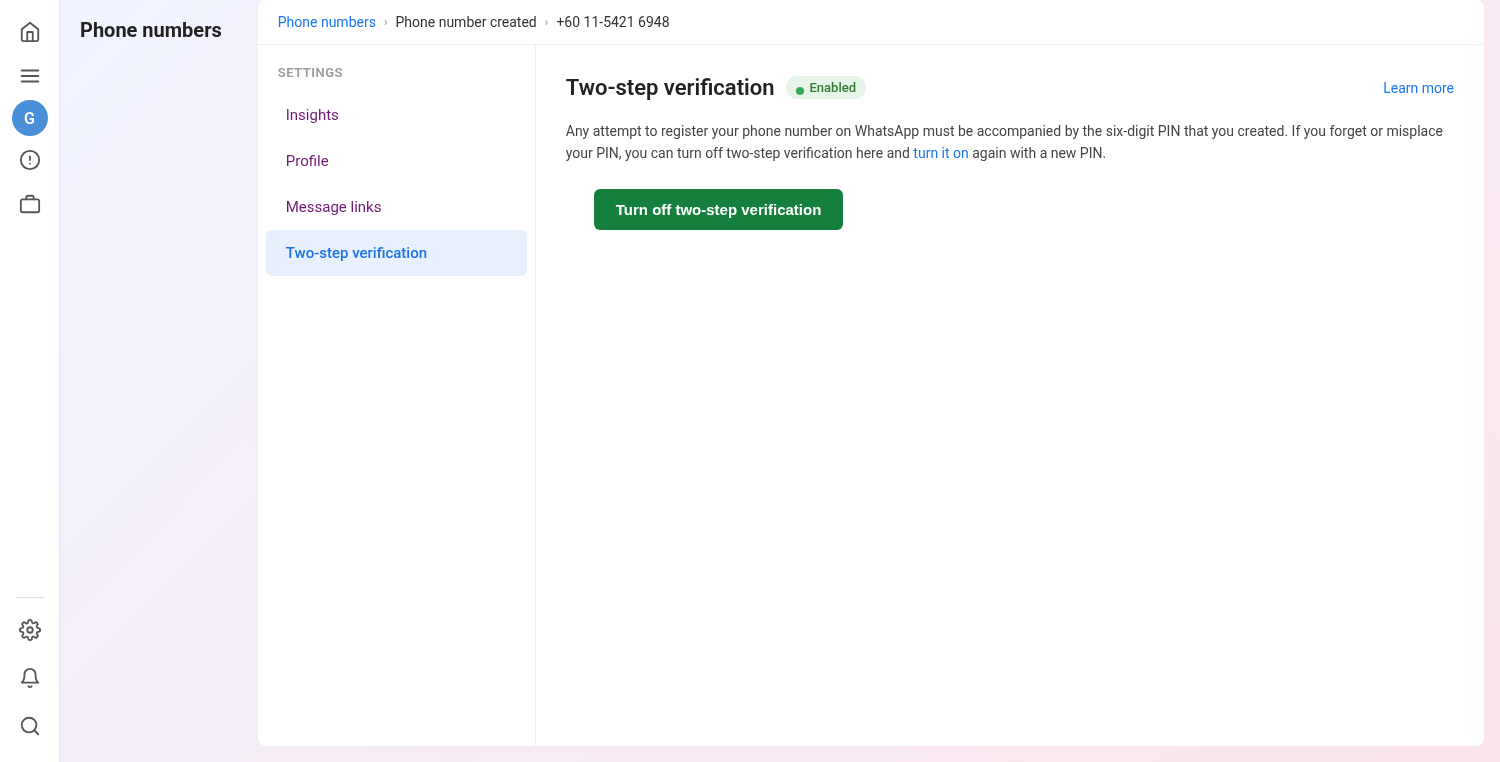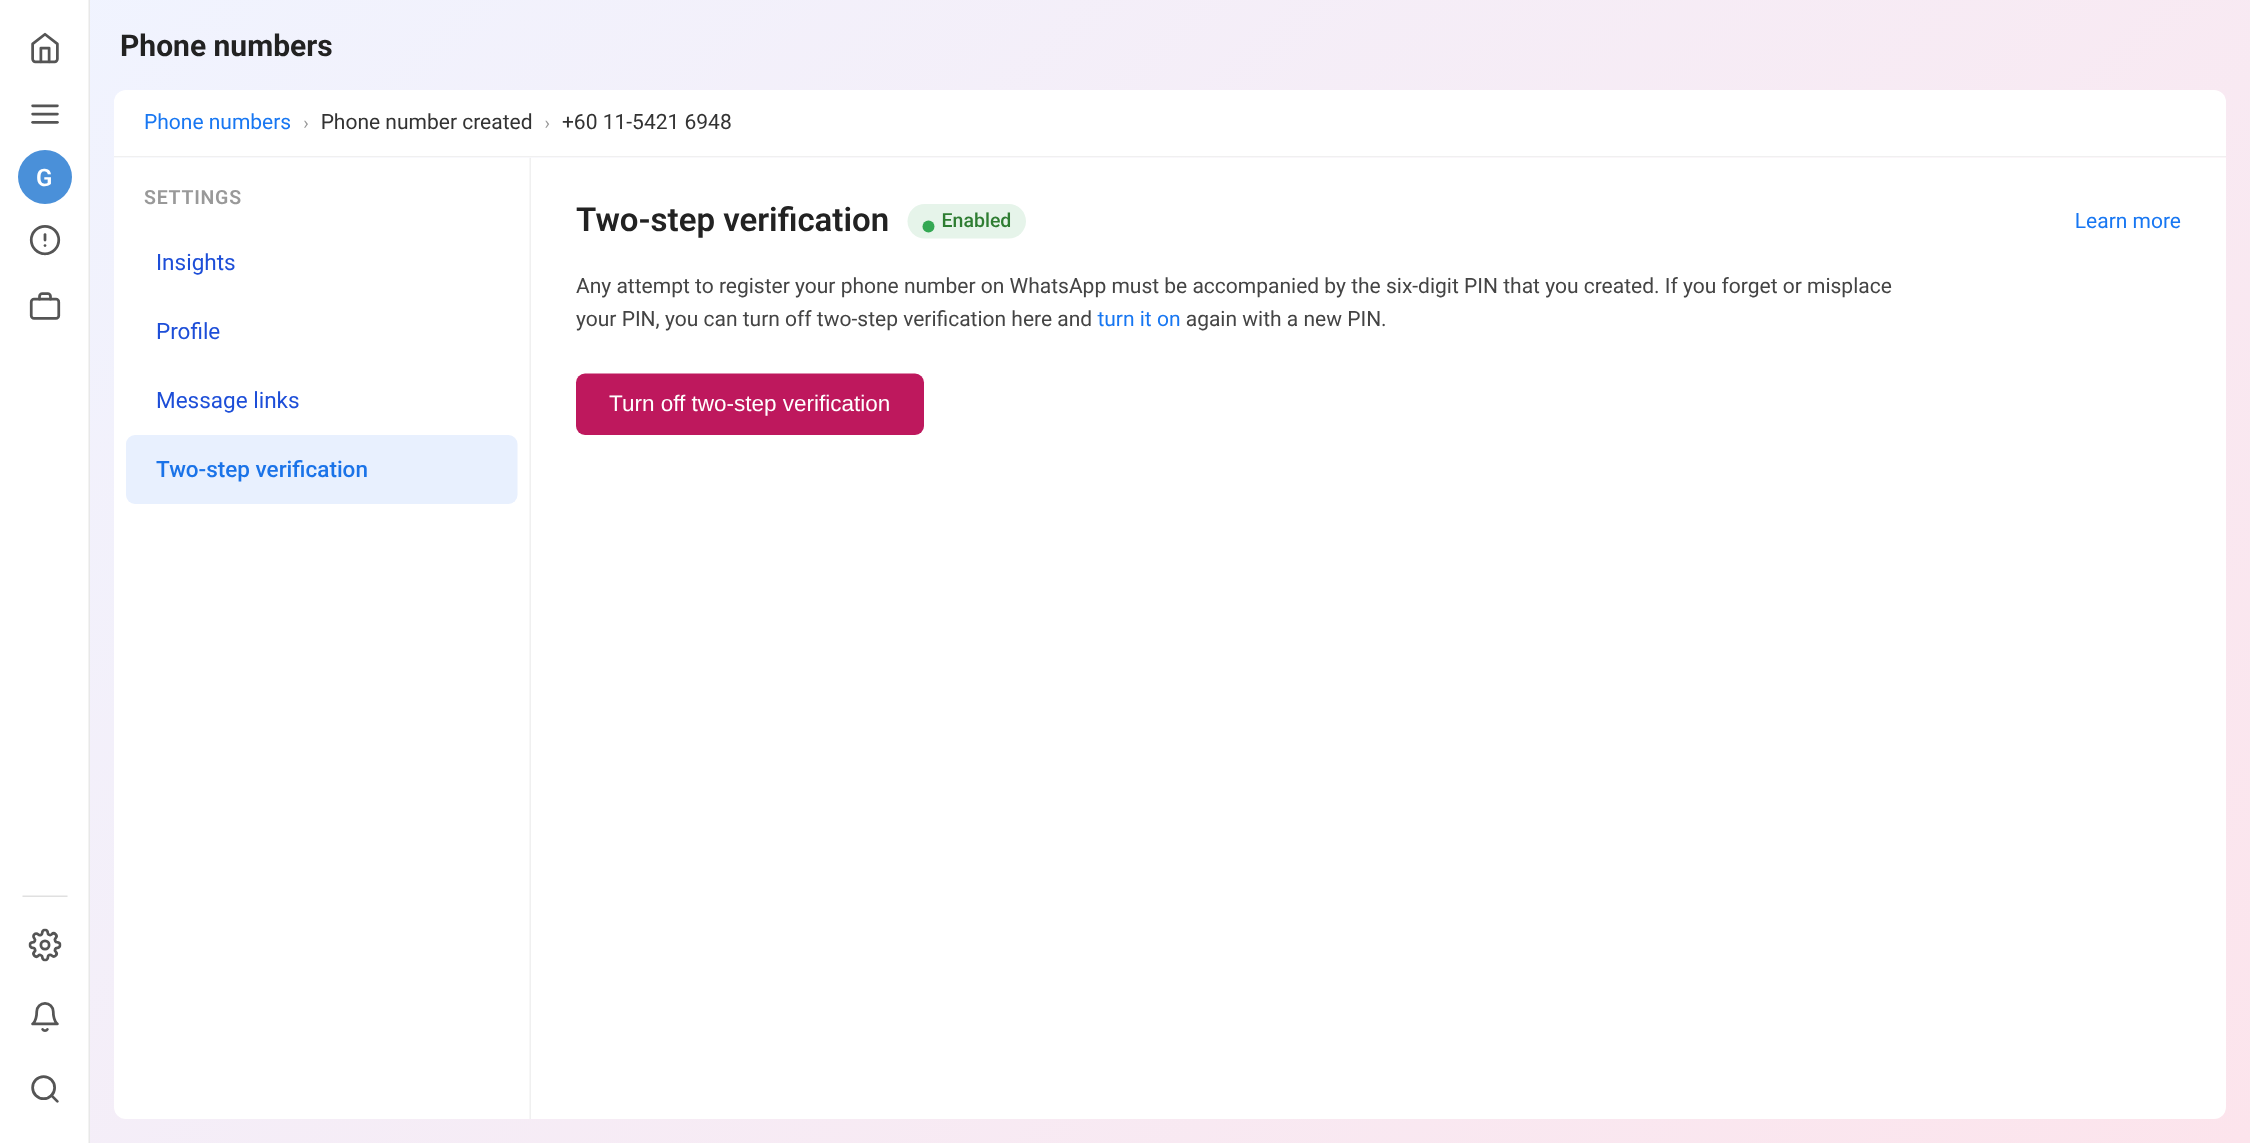--- a/index.html
+++ b/index.html
@@ -61,21 +61,21 @@
       width: 30px;
       height: 1px;
       background: #e0e0e0;
       margin: 8px 0;
     }
 
     
     .main-area {
       flex: 1;
       display: flex;
-      flex-direction: column;
+      flex-direction: row;
       height: 762px;
     }
 
     
     .top-header {
       background: transparent;
       padding: 14px 20px;
       display: flex;
       align-items: center;
       justify-content: space-between;
@@ -149,21 +149,21 @@
       font-size: 13px;
       font-weight: 600;
       color: #999;
       text-transform: uppercase;
       padding: 0 20px 12px 20px;
       letter-spacing: 0.5px;
     }
     .settings-item {
       padding: 14px 20px;
       font-size: 15px;
-      color: #1d4ed8;
+      color: #701a75;
       cursor: pointer;
       border-radius: 6px;
       margin: 0 8px;
     }
     .settings-item.active {
       background: #e8f0fe;
       color: #1a73e8;
       font-weight: 500;
     }
 
@@ -224,29 +224,30 @@
       max-width: 900px;
     }
     .tsv-description a {
       color: #1877f2;
       text-decoration: none;
       cursor: pointer;
     }
 
     
     .turn-off-btn {
-      background: #be185d;
+      background: #15803d;
       color: white;
       border: none;
       padding: 12px 22px;
       border-radius: 6px;
       font-size: 15px;
-      font-weight: 400;
+      font-weight: 700;
       cursor: pointer;
       transition: background 0.2s;
+      margin-left: 28px;
     }
   </style>
 </head>
 <body>
 
 <div class="sidebar">
   <div class="sidebar-icon">
     <svg width="22" height="22" viewBox="0 0 24 24" fill="none" stroke="#555" stroke-width="2" stroke-linecap="round" stroke-linejoin="round">
       <path d="M3 9l9-7 9 7v11a2 2 0 0 1-2 2H5a2 2 0 0 1-2-2z"></path>
       <polyline points="9 22 9 12 15 12 15 22"></polyline>

